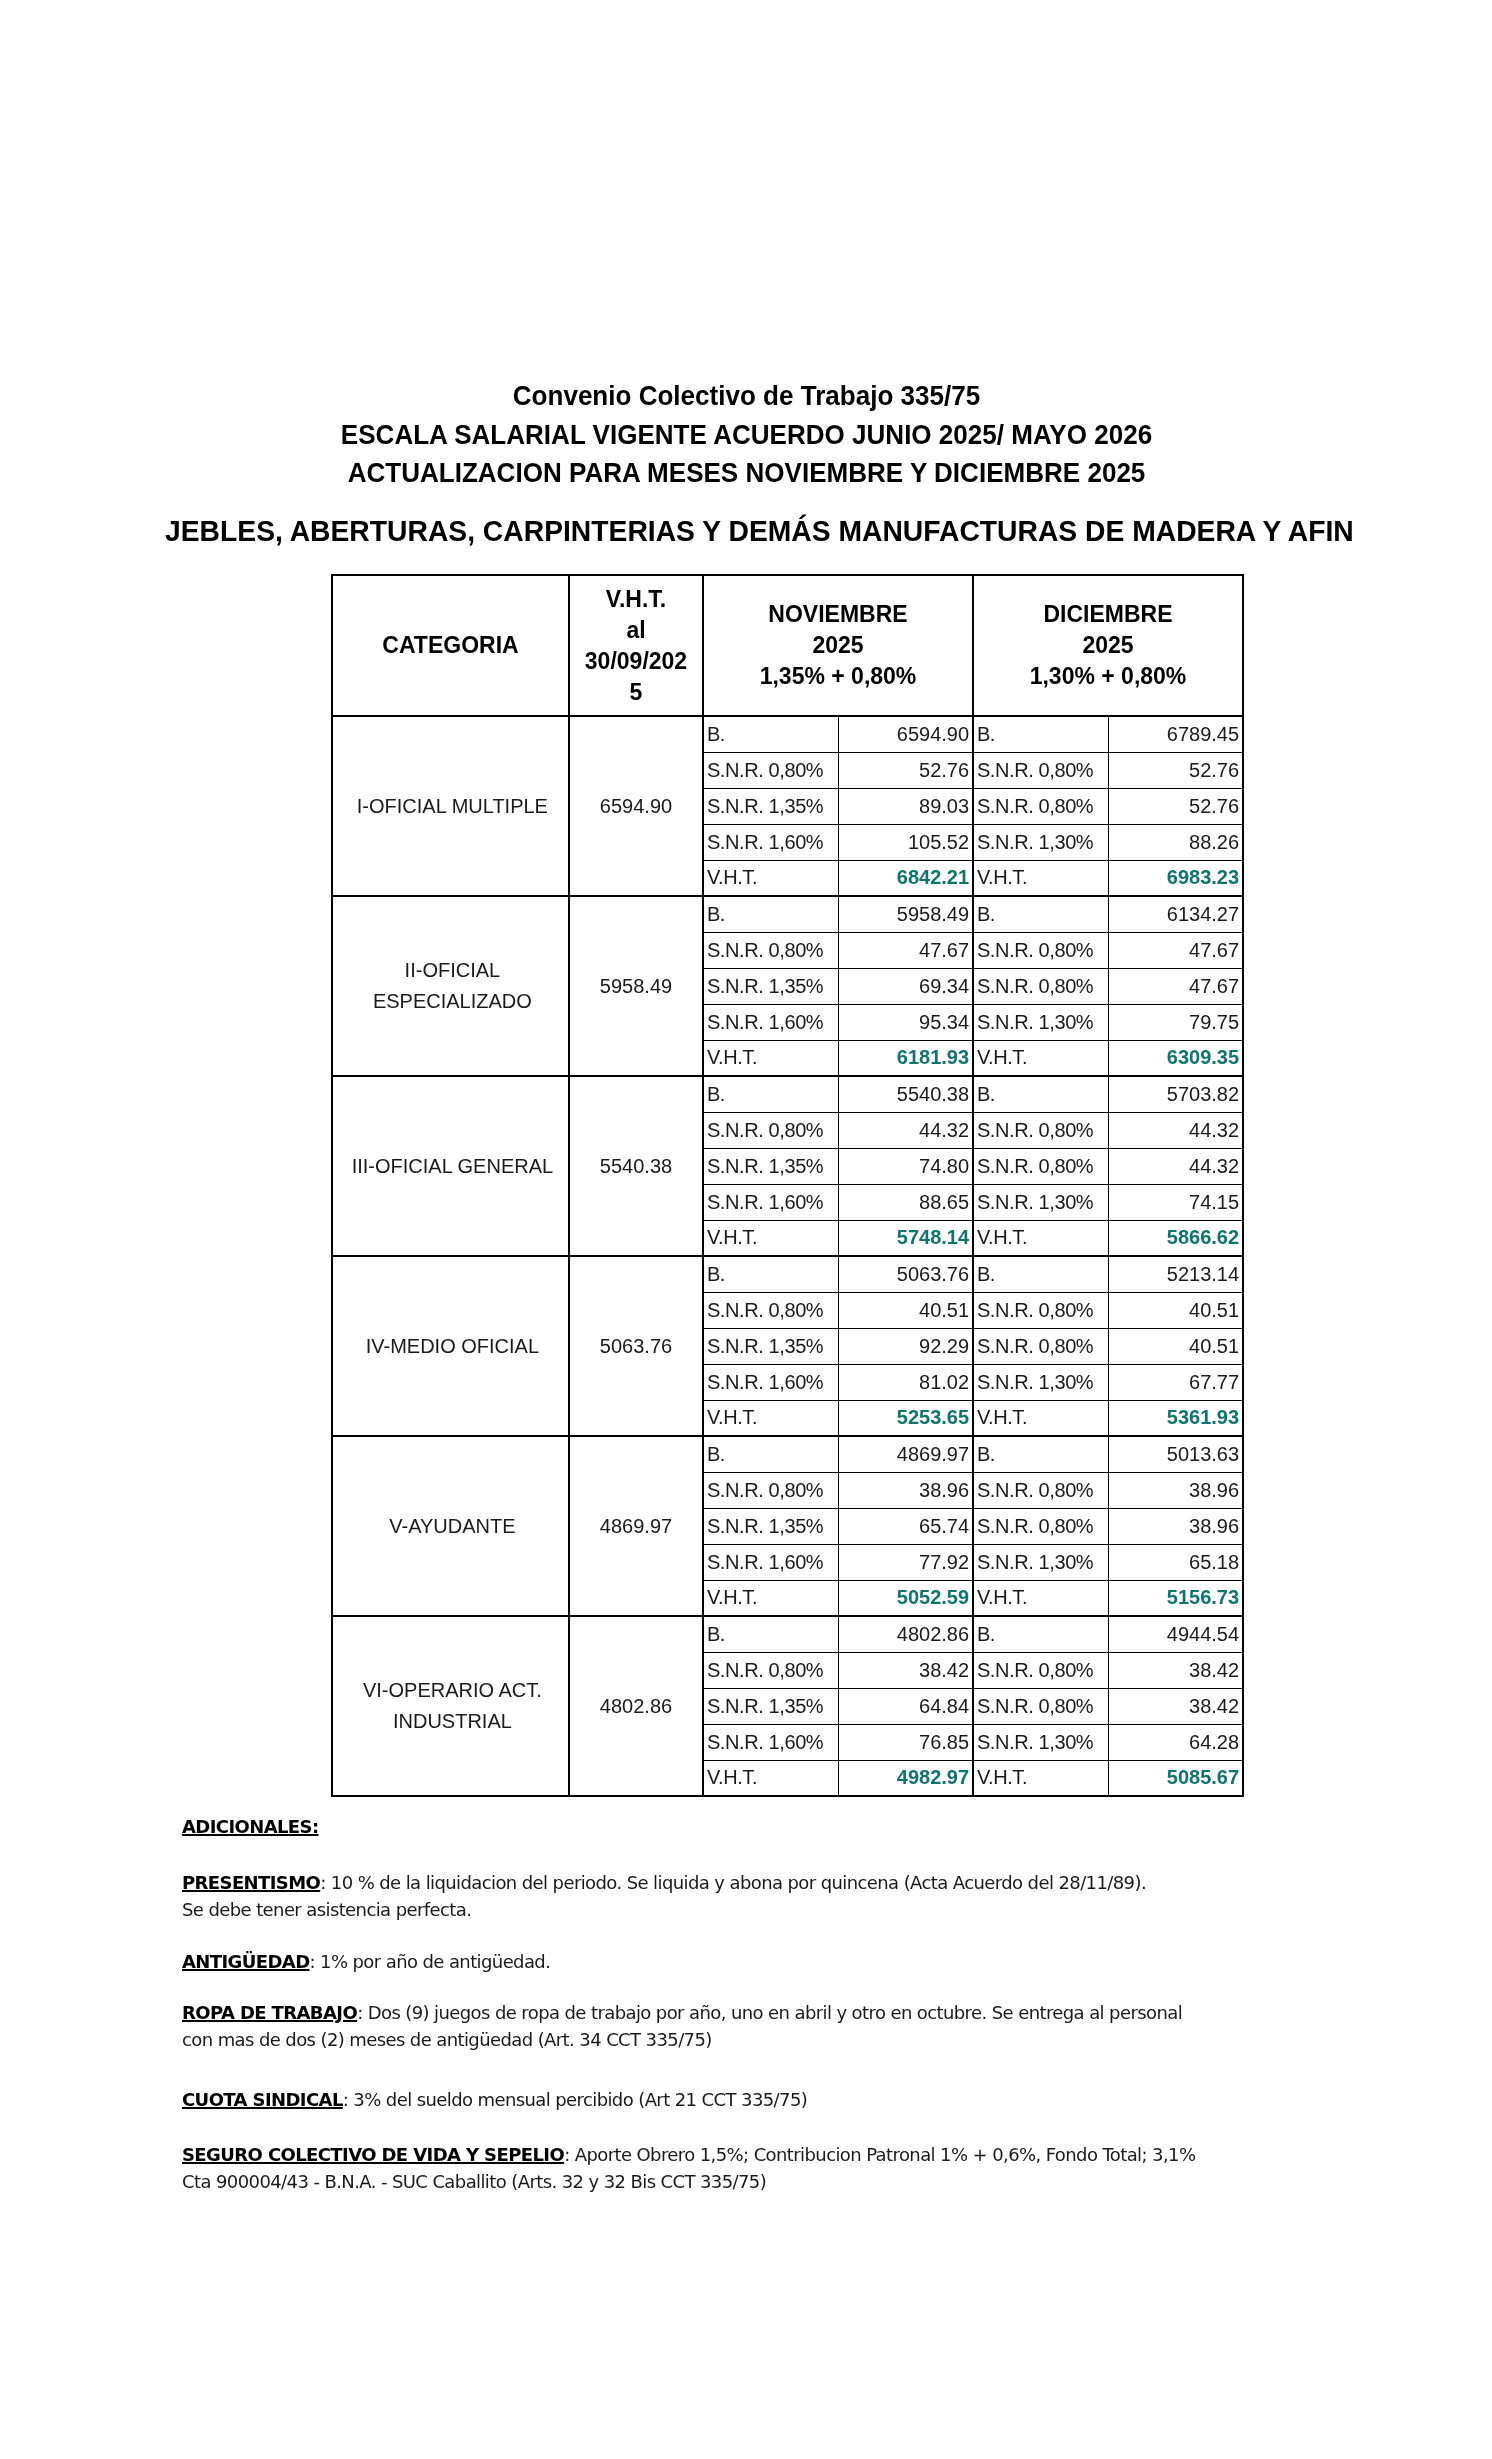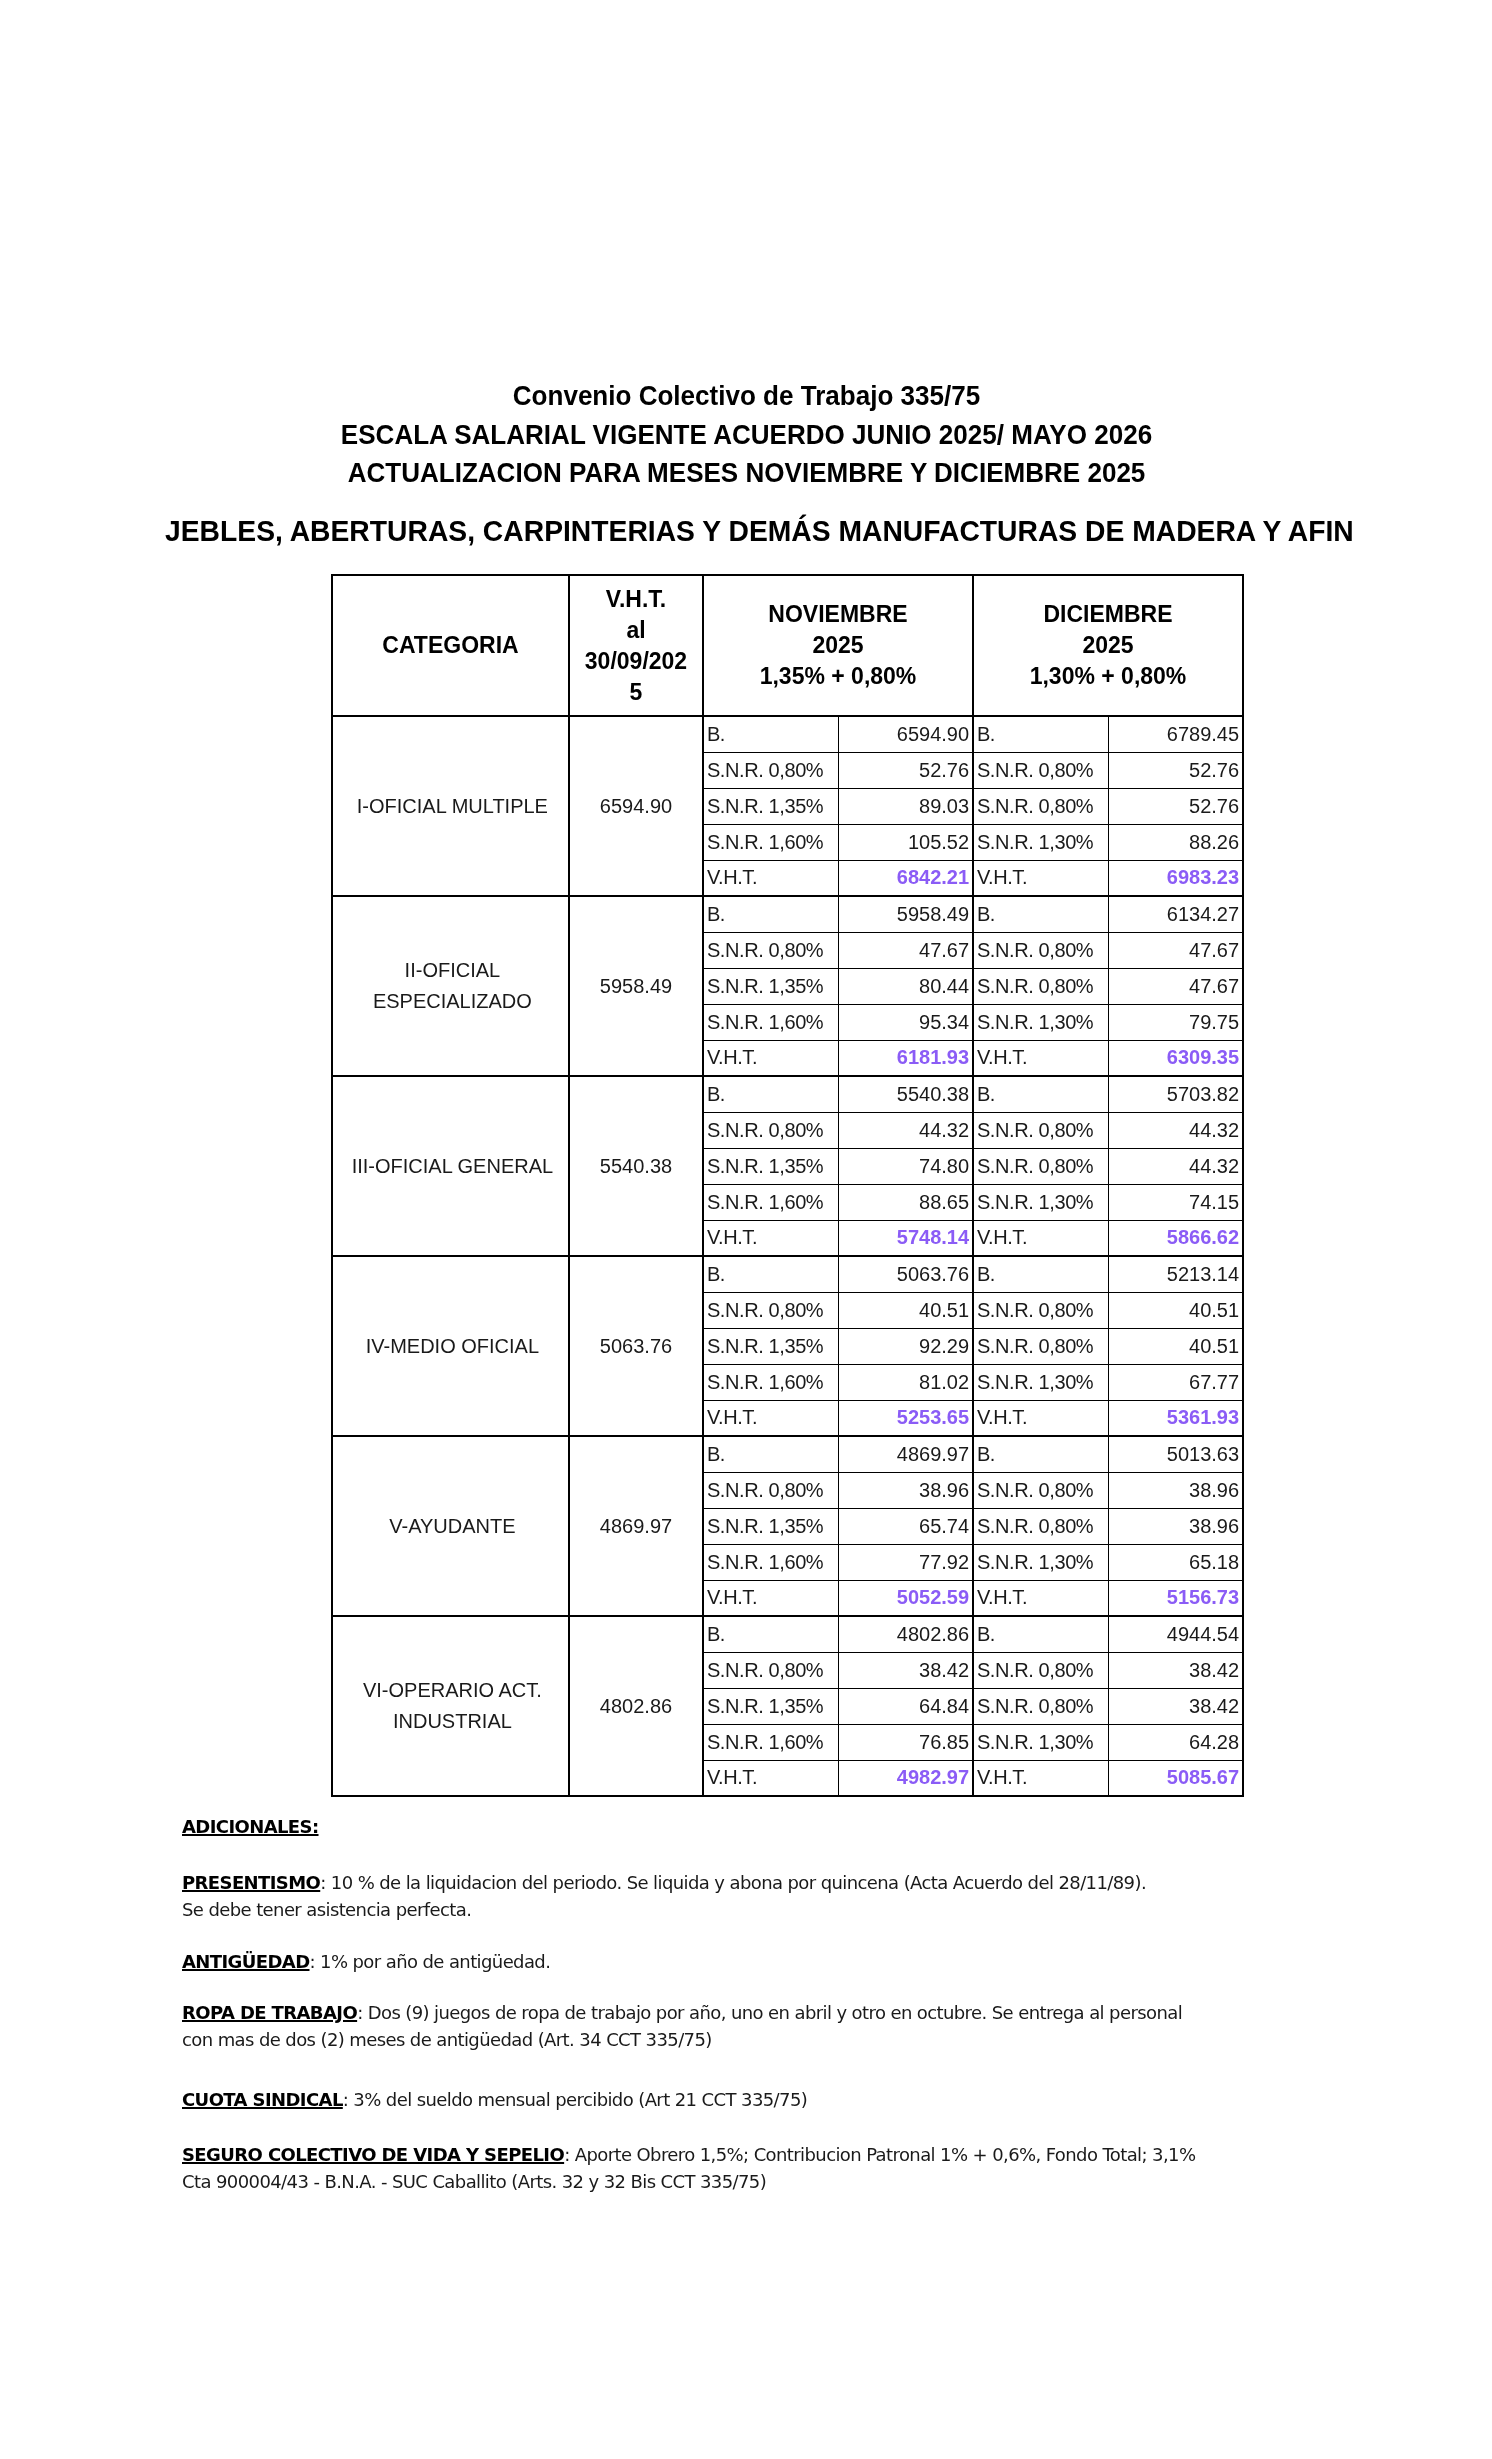--- a/index.html
+++ b/index.html
@@ -26,21 +26,21 @@
            line-height: 31px !important; }
   td.vht0 { width: 134px; text-align: center; vertical-align: middle;
             border-right: 2.9px solid #000 !important; border-top: 2.9px solid #000 !important;
             border-bottom: 2.9px solid #000 !important; }
   td.lbl { width: 135px; padding-left: 2.9px !important; white-space: nowrap; letter-spacing: -0.4px; }
   td.val { width: 135px; text-align: right; padding-right: 2.9px !important; }
   td.nov-val { border-right: 2.9px solid #000 !important; }
   td.dic-val { border-right: 2.9px solid #000 !important; }
   tr.first td.lbl, tr.first td.val { border-top: 2.9px solid #000 !important; }
   tr.last td.lbl, tr.last td.val { border-bottom: 2.9px solid #000 !important; }
-  tr.last td.val { font-weight: bold; color: #8b5cf6; margin-top: 23px; }
+  tr.last td.val { font-weight: bold; color: #0f766e; margin-top: 23px; }
 
   .foot { position: absolute; left: 182px; font-family: "DejaVu Sans", sans-serif;
           font-size: 18px; color: #1a1a1a; white-space: nowrap; letter-spacing: -0.6px; }
   .foot .k { font-weight: bold; text-decoration: underline; text-decoration-thickness: 1.9px; color: #000; }
 </style>
 </head>
 <body>
 
 <div class="hdr h1">Convenio Colectivo de Trabajo 335/75</div>
 <div class="hdr h2">ESCALA SALARIAL VIGENTE ACUERDO JUNIO 2025/ MAYO 2026</div>
@@ -113,21 +113,21 @@
         <td class="val dic-val">6134.27</td>
       </tr>
       <tr>
         <td class="lbl">S.N.R.  0,80%</td>
         <td class="val nov-val">47.67</td>
         <td class="lbl">S.N.R. 0,80%</td>
         <td class="val dic-val">47.67</td>
       </tr>
       <tr>
         <td class="lbl">S.N.R.  1,35%</td>
-        <td class="val nov-val">80.44</td>
+        <td class="val nov-val">69.34</td>
         <td class="lbl">S.N.R. 0,80%</td>
         <td class="val dic-val">47.67</td>
       </tr>
       <tr>
         <td class="lbl">S.N.R.  1,60%</td>
         <td class="val nov-val">95.34</td>
         <td class="lbl">S.N.R. 1,30%</td>
         <td class="val dic-val">79.75</td>
       </tr>
       <tr class="last">

